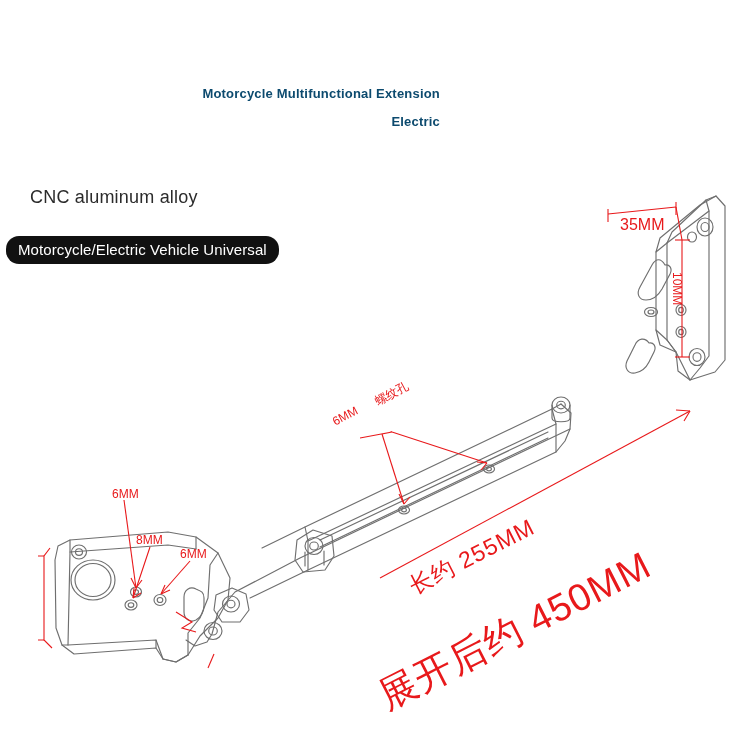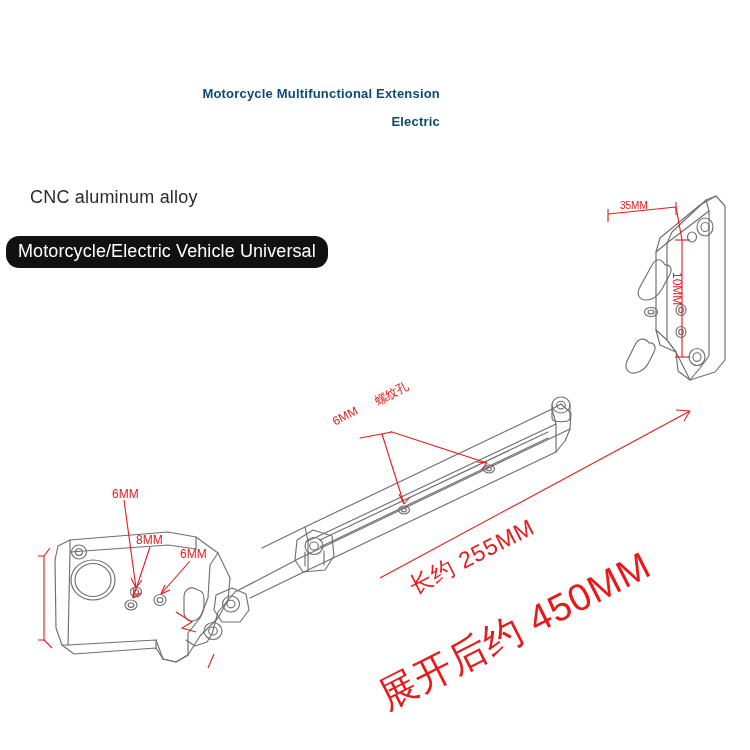--- a/index.html
+++ b/index.html
@@ -39,21 +39,21 @@
     font-family: Liberation Sans, sans-serif;
     letter-spacing: 0.2px;
     margin-left: 20px;
   }
   .pill {
     position: absolute;
     left: 6px;
     top: 236px;
     background: #111111;
     color: #ffffff;
-    font-size: 18px;
+    font-size: 15px;
     padding: 5px 12px 6px 12px;
     border-radius: 13px;
     letter-spacing: 0.1px;
     white-space: nowrap;
     font-family: "Liberation Sans", sans-serif;
   }
 
   
   #drawing {
     position: absolute;
@@ -63,21 +63,21 @@
     height: 750px;
   }
 
   
   .dim {
     position: absolute;
     color: #e8191b;
     font-family: "Liberation Sans", sans-serif;
     white-space: nowrap;
   }
-  .dim-35 { left: 620px; top: 200px; font-size: 10px; }
+  .dim-35 { left: 620px; top: 216px; font-size: 16px; }
   .dim-10 { left: 684px; top: 272px; font-size: 12px;
             transform: rotate(90deg); transform-origin: left top; }
   .dim-6a { left: 112px; top: 487px; font-size: 12px; }
   .dim-8  { left: 136px; top: 533px; font-size: 12px; text-align: center; }
   .dim-6b { left: 180px; top: 547px; font-size: 12px; }
   .dim-6c { left: 330px; top: 416px; font-size: 12px;
             transform: rotate(-28deg); transform-origin: left top; }
   .dim-thread { left: 372px; top: 395px; font-size: 12px;
             transform: rotate(-28deg); transform-origin: left top; }
   .dim-255 { left: 404px; top: 574px; font-size: 23px;

